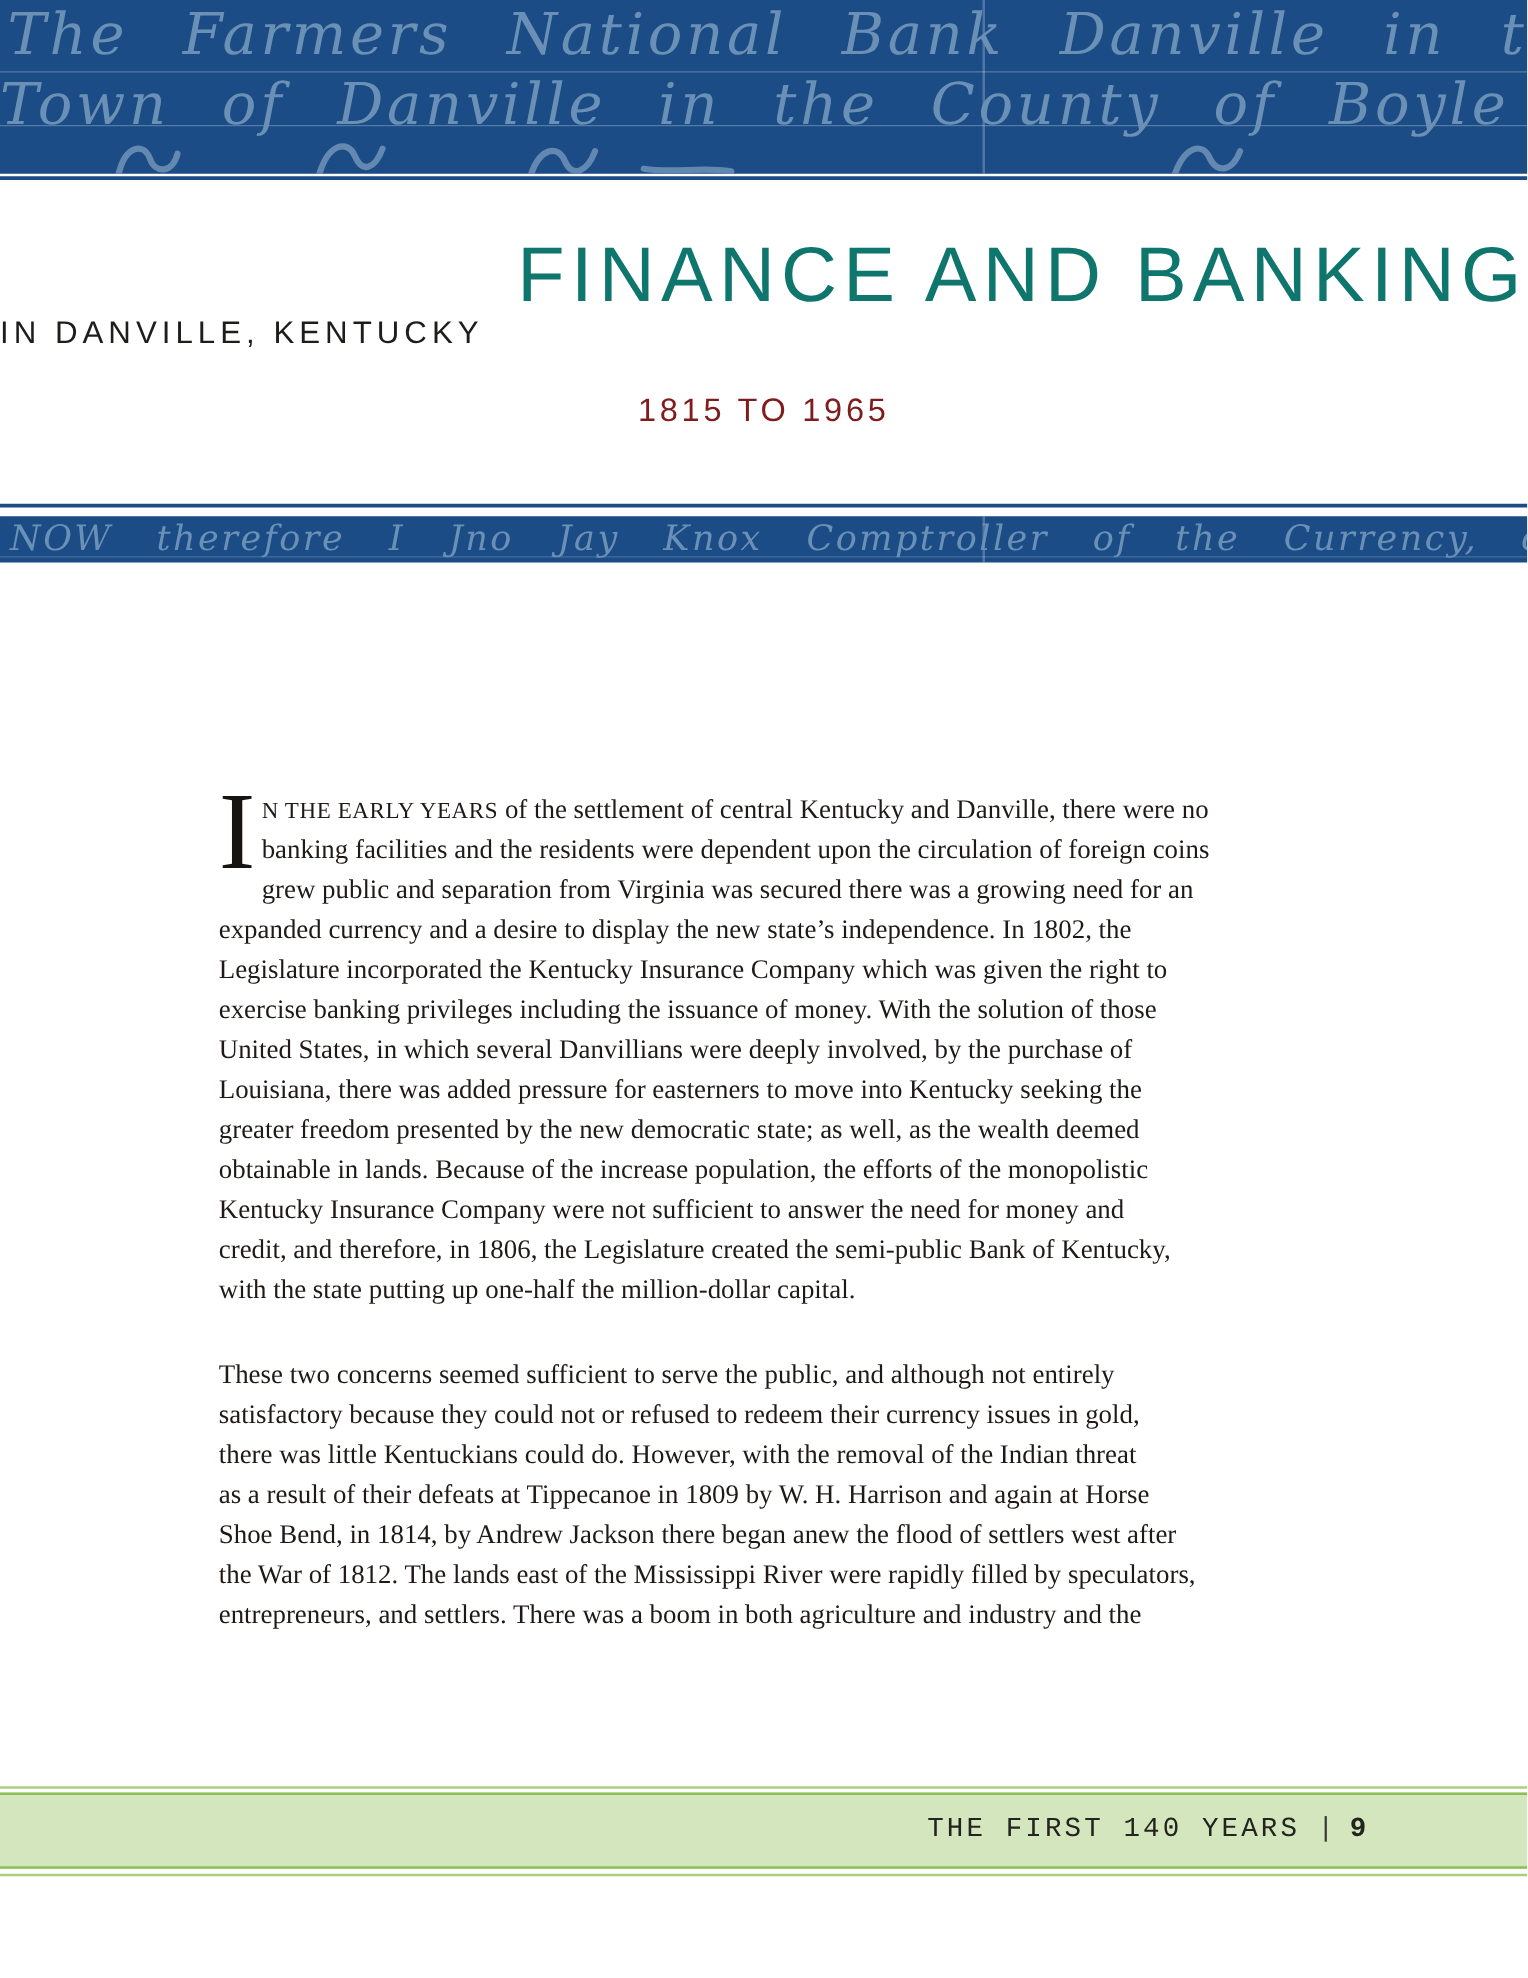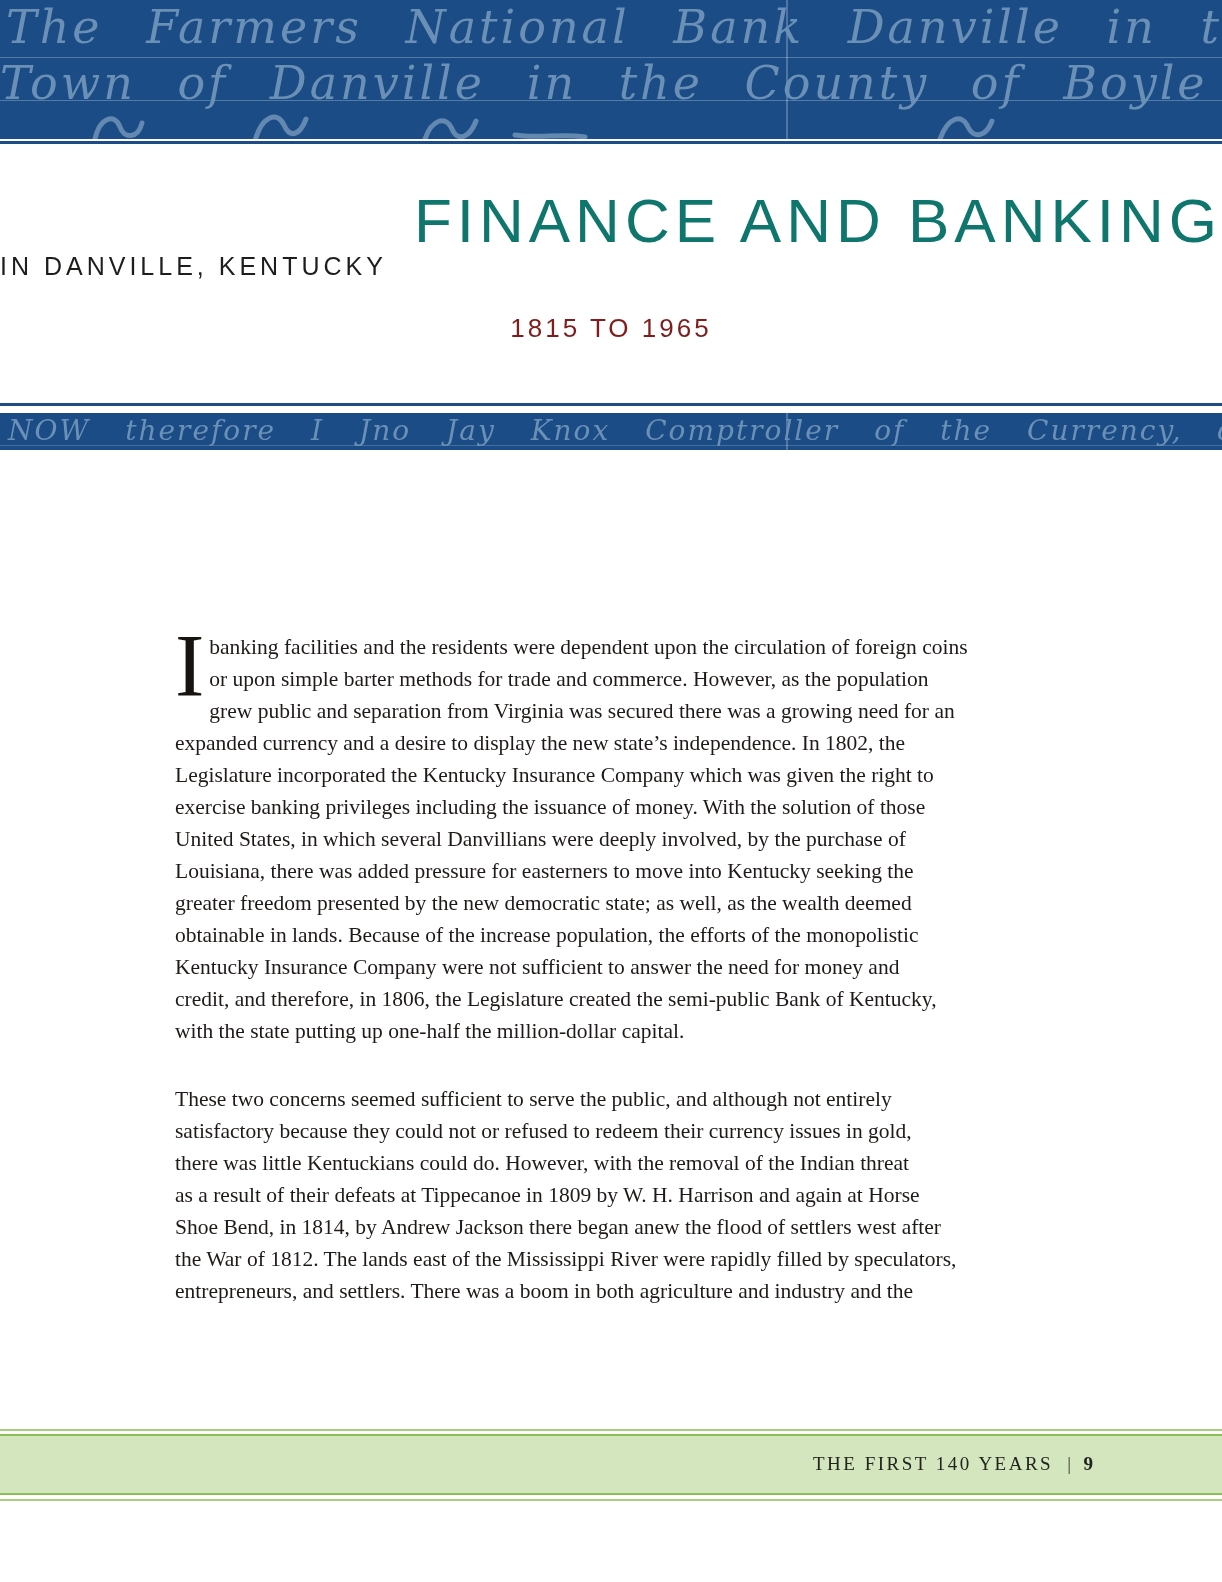--- a/index.html
+++ b/index.html
@@ -113,22 +113,22 @@
   }
   .green-line-top { top: 1429px; }
   .green-line-bottom { top: 1499px; }
   .footer-band {
     position: absolute; top: 1434px; left: 0; width: 1222px; height: 61px;
     background: #d4e6bd;
     border-top: 2px solid #8cbf56;
     border-bottom: 2px solid #8cbf56;
     text-align: right;
     padding-right: 128px;
-    font-family: Liberation Serif, serif;
-    font-size: 19px; line-height: 56px; letter-spacing: 2.5px;
+    font-family: Liberation Mono, monospace;
+    font-size: 22px; line-height: 56px; letter-spacing: 2.5px;
     color: #232420;
   }
   .footer-sep { margin: 0 10px 0 14px; font-weight: 300; color: #3a3b36; }
   .footer-pagenum { font-weight: 700; letter-spacing: 1px; }
 </style>
 </head>
 <body>
 
 <div class="page">
 
@@ -157,22 +157,22 @@
   <div class="rule-blue rule-divider"></div>
   <div class="band-divider">
     <div class="baseline"></div>
     <div class="ledger-v" style="left:786px"></div>
     <div class="script script-3">NOW therefore I  Jno Jay Knox  Comptroller of the Currency, do</div>
   </div>
 
   <div class="body-copy">
     <div class="para1">
       <span class="dropcap">I</span>
+      <div class="text-line"><span class="lead-smallcaps">N THE EARLY YEARS</span><span> of the settlement of central Kentucky and Danville, there were no</span></div>
       <div class="text-line">banking facilities and the residents were dependent upon the circulation of foreign coins</div>
-      <div class="text-line">or upon simple barter methods for trade and commerce. However, as the population</div>
       <div class="text-line">grew public and separation from Virginia was secured there was a growing need for an</div>
       <div class="text-line">expanded currency and a desire to display the new state’s independence. In 1802, the</div>
       <div class="text-line">Legislature incorporated the Kentucky Insurance Company which was given the right to</div>
       <div class="text-line">exercise banking privileges including the issuance of money. With the solution of those</div>
       <div class="text-line">United States, in which several Danvillians were deeply involved, by the purchase of</div>
       <div class="text-line">Louisiana, there was added pressure for easterners to move into Kentucky seeking the</div>
       <div class="text-line">greater freedom presented by the new democratic state; as well, as the wealth deemed</div>
       <div class="text-line">obtainable in lands. Because of the increase population, the efforts of the monopolistic</div>
       <div class="text-line">Kentucky Insurance Company were not sufficient to answer the need for money and</div>
       <div class="text-line">credit, and therefore, in 1806, the Legislature created the semi-public Bank of Kentucky,</div>

